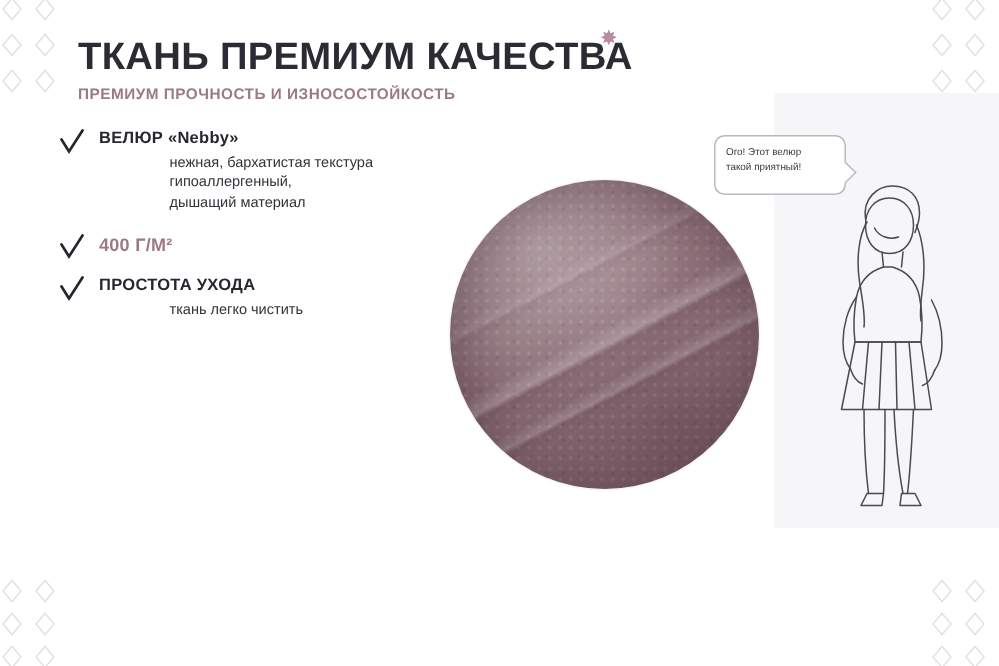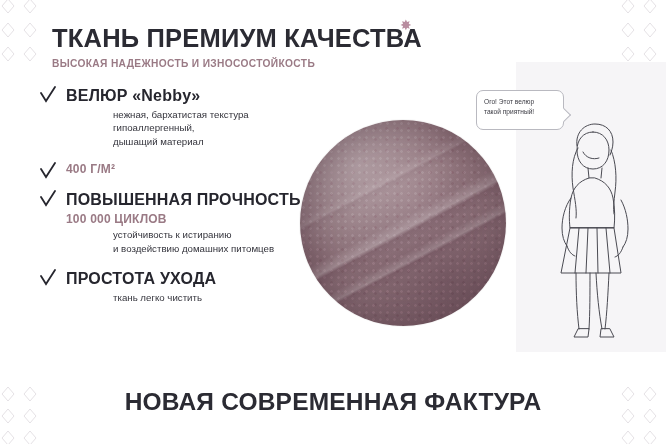--- a/index.html
+++ b/index.html
@@ -70,21 +70,21 @@
     margin-bottom: 14px;
   }
   .check {
     position: absolute;
     left: 0; top: 0px;
     width: 18px; height: 20px;
     color: #2b2b33;
   }
   .check svg { display: block; }
   .feature .f-title {
-    font-size: 16px;
+    font-size: 11px;
     font-weight: bold;
     color: #26262e;
     letter-spacing: 0.2px;
     line-height: 1.25;
   }
   .feature .f-accent {
     font-size: 12px;
     font-weight: bold;
     color: #9a7a85;
     margin-top: 2px;
@@ -244,21 +244,21 @@
         <path d="M8 30 l6 -7 6 7 -6 7z"></path>
         <path d="M30 30 l6 -7 6 7 -6 7z"></path>
         <path d="M8 52 l6 -7 6 7 -6 7z"></path>
         <path d="M30 52 l6 -7 6 7 -6 7z"></path>
       </g>
     </svg>
   </div>
 
   <div class="header">
     <h1>ТКАНЬ ПРЕМИУМ КАЧЕСТВА</h1>
-    <div class="sub">ВЫСОКАЯ НАДЕЖНОСТЬ И ИЗНОСОСТОЙКОСТЬ</div>
+    <div class="sub">ПРЕМИУМ ПРОЧНОСТЬ И ИЗНОСОСТОЙКОСТЬ</div>
   </div>
   <div class="title-star">✸</div>
 
   <div class="features">
 
     <div class="feature">
       <span class="check">
         <svg width="16" height="18" viewBox="0 0 16 18">
             <path d="M1 7 L6 15 L15 1" fill="none" stroke="#26262e" stroke-width="1.8" stroke-linecap="round"></path>
           </svg>
@@ -271,31 +271,20 @@
 
     <div class="feature">
       <span class="check">
         <svg width="16" height="18" viewBox="0 0 16 18">
             <path d="M1 7 L6 15 L15 1" fill="none" stroke="#26262e" stroke-width="1.8" stroke-linecap="round"></path>
           </svg>
       </span>
       <div class="f-accent">400 Г/М²</div>
     </div>
 
-    <div class="feature">
-      <span class="check">
-        <svg width="16" height="18" viewBox="0 0 16 18">
-            <path d="M1 7 L6 15 L15 1" fill="none" stroke="#26262e" stroke-width="1.8" stroke-linecap="round"></path>
-          </svg>
-      </span>
-      <div class="f-title">ПОВЫШЕННАЯ ПРОЧНОСТЬ</div>
-      <div class="f-accent">100 000 ЦИКЛОВ</div>
-      <div class="f-desc" style="white-space:pre-line">устойчивость к истиранию
-и воздействию домашних питомцев</div>
-    </div>
 
     <div class="feature">
       <span class="check">
         <svg width="16" height="18" viewBox="0 0 16 18">
             <path d="M1 7 L6 15 L15 1" fill="none" stroke="#26262e" stroke-width="1.8" stroke-linecap="round"></path>
           </svg>
       </span>
       <div class="f-title">ПРОСТОТА УХОДА</div>
       <div class="f-desc">ткань легко чистить</div>
     </div>
@@ -344,16 +333,15 @@
   <div class="fabric-wrap">
     <div class="fabric"></div>
     <div class="fabric-noise"></div>
     <div class="fabric-fold fold3"></div>
     <div class="fabric-fold fold1"></div>
     <div class="fabric-fold fold2"></div>
     <div class="fabric-vignette"></div>
   </div>
 
   <div class="footer">
-    <div class="f-big">НОВАЯ СОВРЕМЕННАЯ ФАКТУРА</div>
   </div>
 
 </div>
 
 </body></html>

